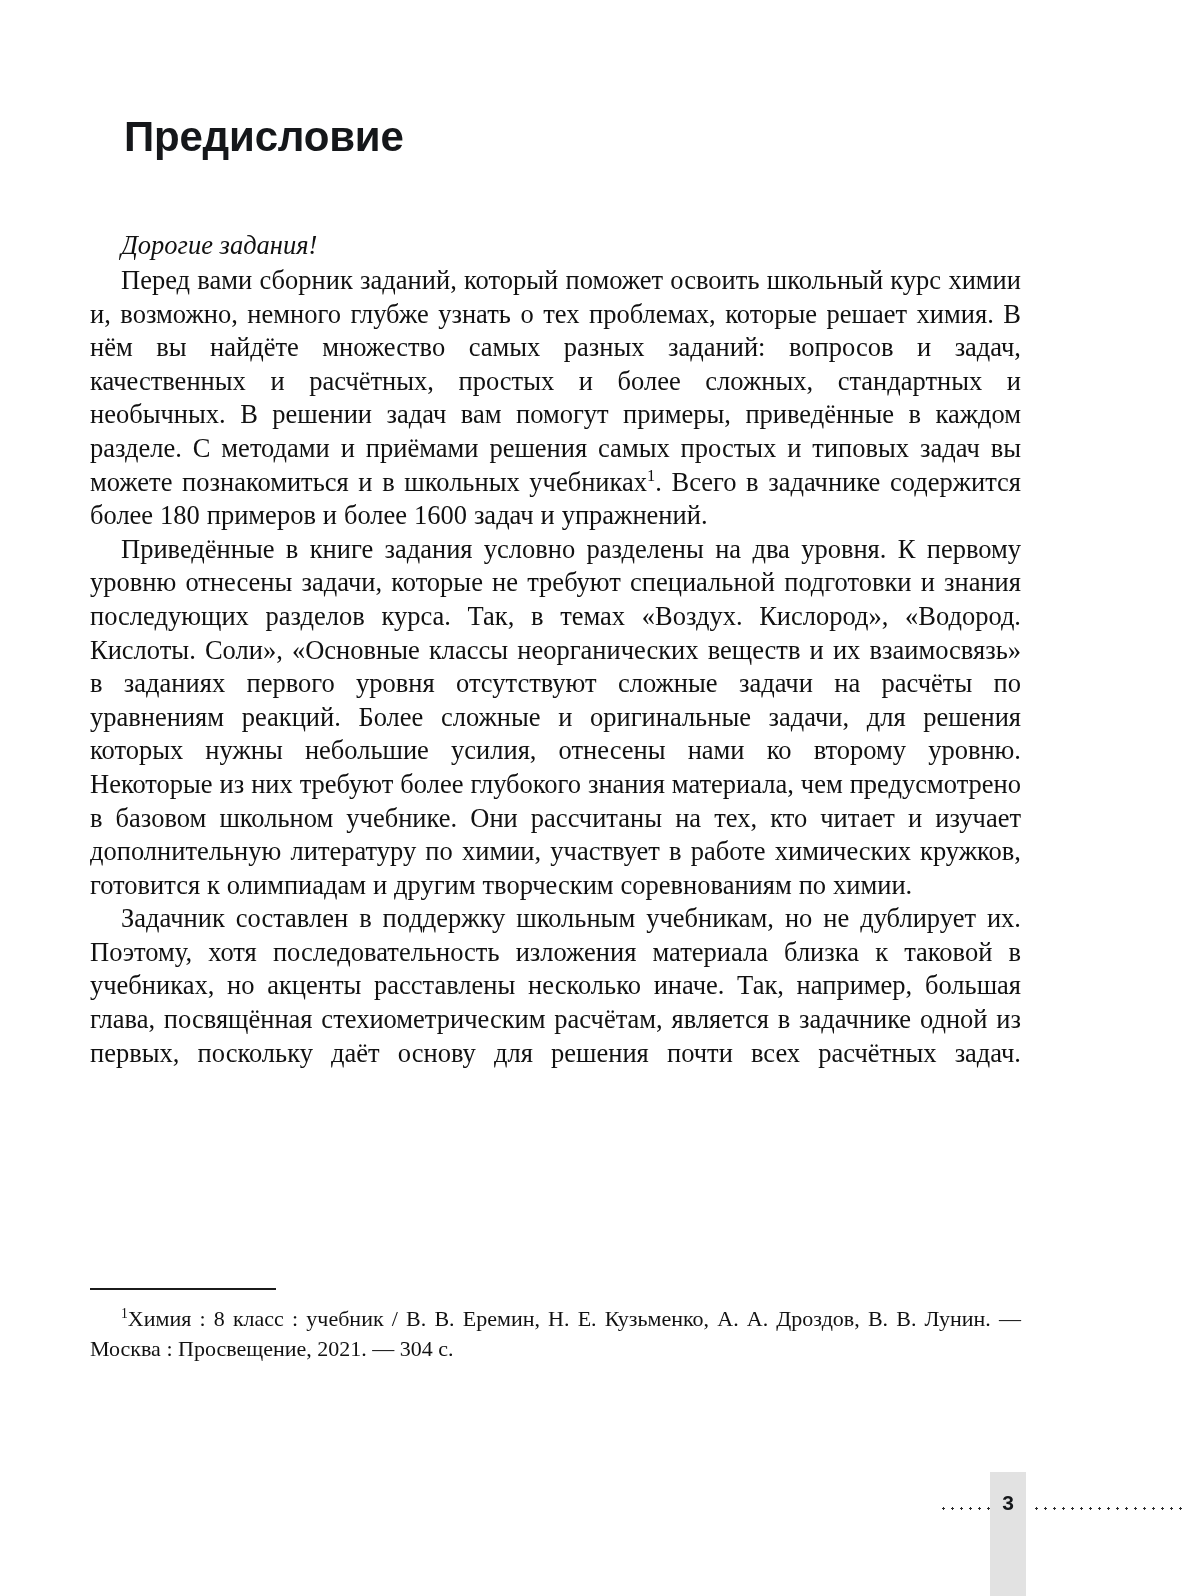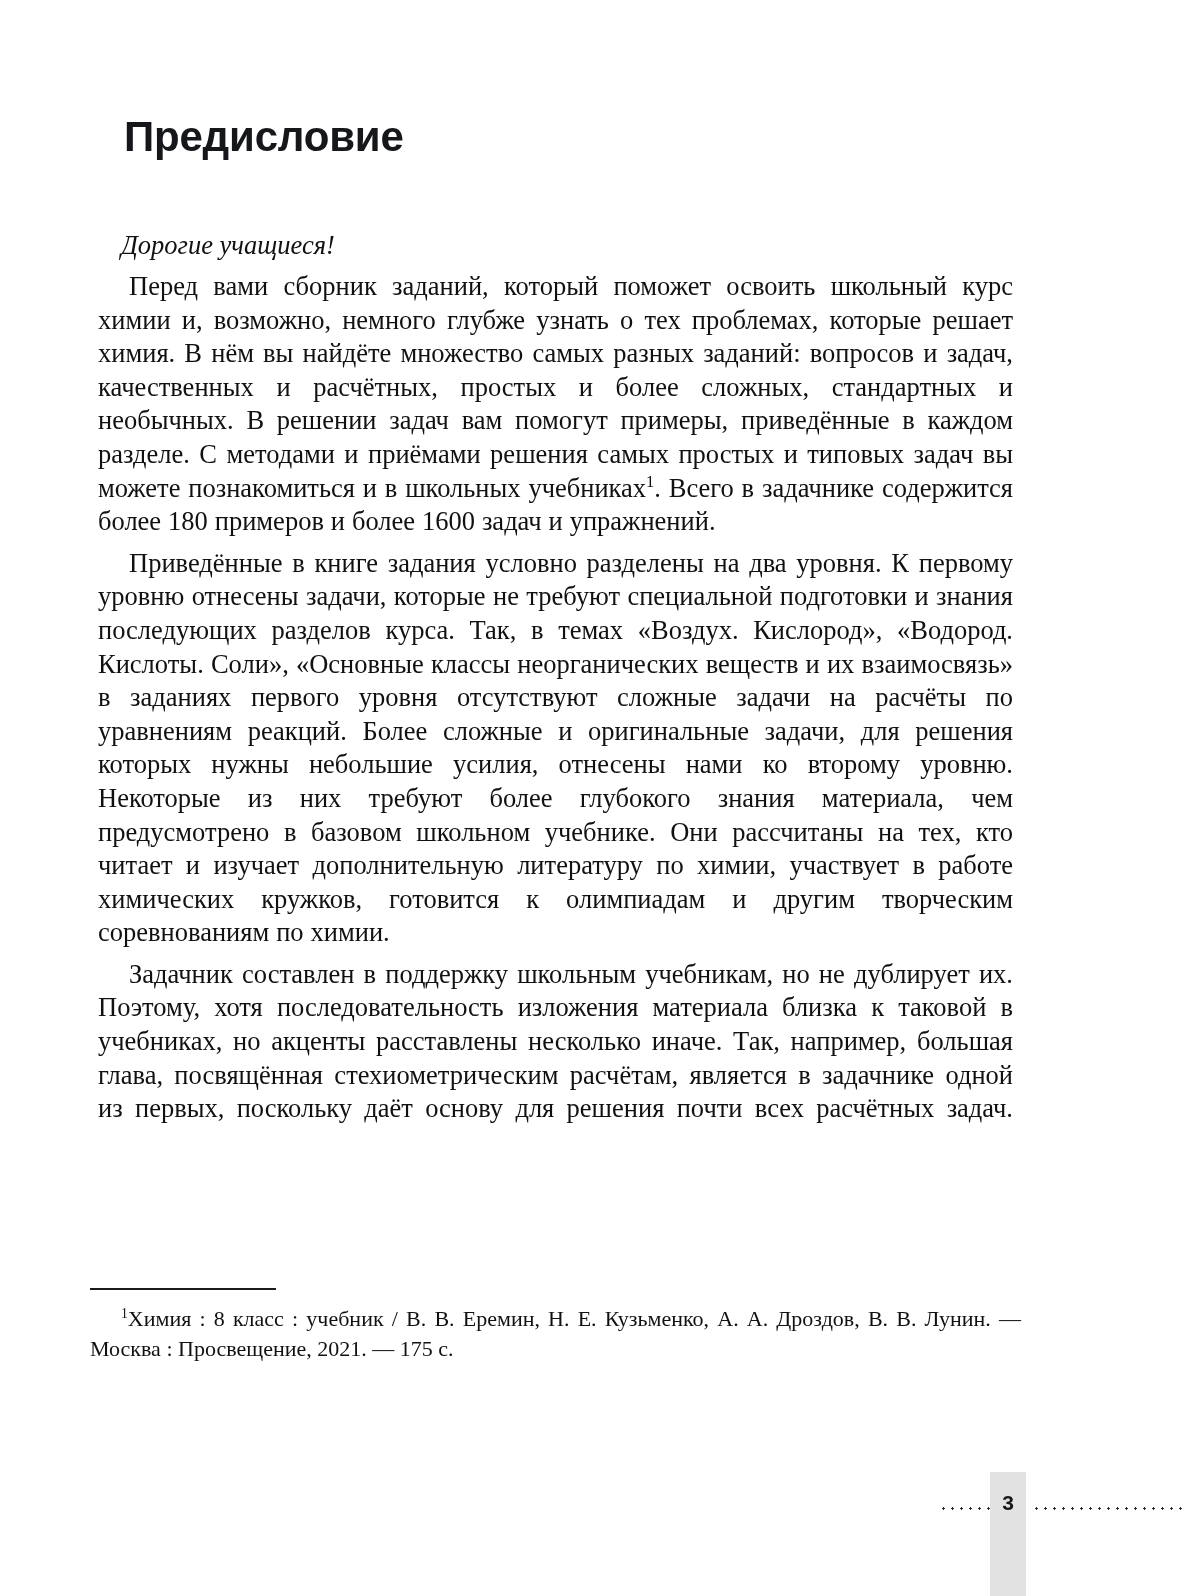--- a/index.html
+++ b/index.html
@@ -49,21 +49,21 @@
   .salutation {
     font-style: italic;
     font-size: 26.5px;
     line-height: 34px;
     margin: 0 0 2px 0;
     padding-left: 31px;
     color: #111111;
   }
 
   p.body {
-    margin: 8px;
+    margin: 0;
     font-size: 26.5px;
     line-height: 33.6px;
     text-align: justify;
     text-align-last: left;
     text-indent: 31px;
     hyphens: manual;
     color: #111111;
     word-spacing: 0.3px;
   }
 
@@ -149,34 +149,34 @@
 </style>
 </head>
 <body>
 
 <div class="page">
 
   <h1 class="page-title">Предисловие</h1>
 
   <div class="textblock">
 
-    <p class="salutation">Дорогие учащиеся!</p>
+    <p class="salutation">Дорогие задания!</p>
 
     <p class="body"><span>Перед вами сборник заданий, который поможет освоить школьный курс химии и, возможно, немного глубже узнать о тех проблемах, которые решает химия. В нём вы найдёте множество самых разных заданий: вопросов и задач, качественных и расчётных, простых и более сложных, стандартных и необычных. В решении задач вам помогут примеры, приведённые в каждом разделе. С методами и приёмами решения самых простых и типовых задач вы можете познакомиться и в школьных учебниках</span><sup class="fnref">1</sup><span>. Всего в задачнике содержится более 180 примеров и более 1600 задач и упражнений.</span></p>
 
     <p class="body">Приведённые в книге задания условно разделены на два уровня. К первому уровню отнесены задачи, которые не требуют специальной подготовки и знания последующих разделов курса. Так, в темах «Воздух. Кислород», «Водород. Кислоты. Соли», «Основные классы неорганических веществ и их взаимосвязь» в заданиях первого уровня отсутствуют сложные задачи на расчёты по уравнениям реакций. Более сложные и оригинальные задачи, для решения которых нужны небольшие усилия, отнесены нами ко второму уровню. Некоторые из них требуют более глубокого знания материала, чем предусмотрено в базовом школьном учебнике. Они рассчитаны на тех, кто читает и изучает дополнительную литературу по химии, участвует в работе химических кружков, готовится к олимпиадам и другим творческим соревнованиям по химии.</p>
 
     <p class="body last-justified">Задачник составлен в поддержку школьным учебникам, но не дублирует их. Поэтому, хотя последовательность изложения материала близка к таковой в учебниках, но акценты расставлены несколько иначе. Так, например, большая глава, посвящённая стехиометрическим расчётам, является в задачнике одной из первых, поскольку даёт основу для решения почти всех расчётных задач.</p>
 
   </div>
 
   <div class="footnote-area">
     <hr class="footnote-rule">
 
-    <p class="footnote"><sup class="fnref">1</sup><span>Химия : 8 класс : учебник / В. В. Еремин, Н. Е. Кузьменко, А. А. Дроздов, В. В. Лунин. — Москва : Просвещение, 2021. — 175 с.</span></p>
+    <p class="footnote"><sup class="fnref">1</sup><span>Химия : 8 класс : учебник / В. В. Еремин, Н. Е. Кузьменко, А. А. Дроздов, В. В. Лунин. — Москва : Просвещение, 2021. — 304 с.</span></p>
 
   </div>
 
   <div class="folio">
     <div class="dots dots-left"></div>
     <div class="folio-tab"></div>
     <div class="folio-number">3</div>
     <div class="dots dots-right"></div>
   </div>
 

